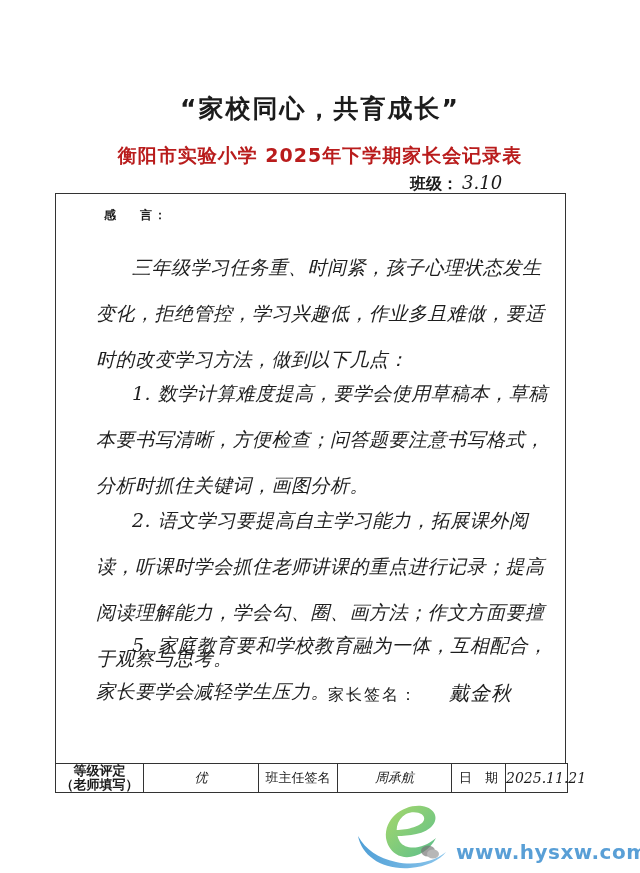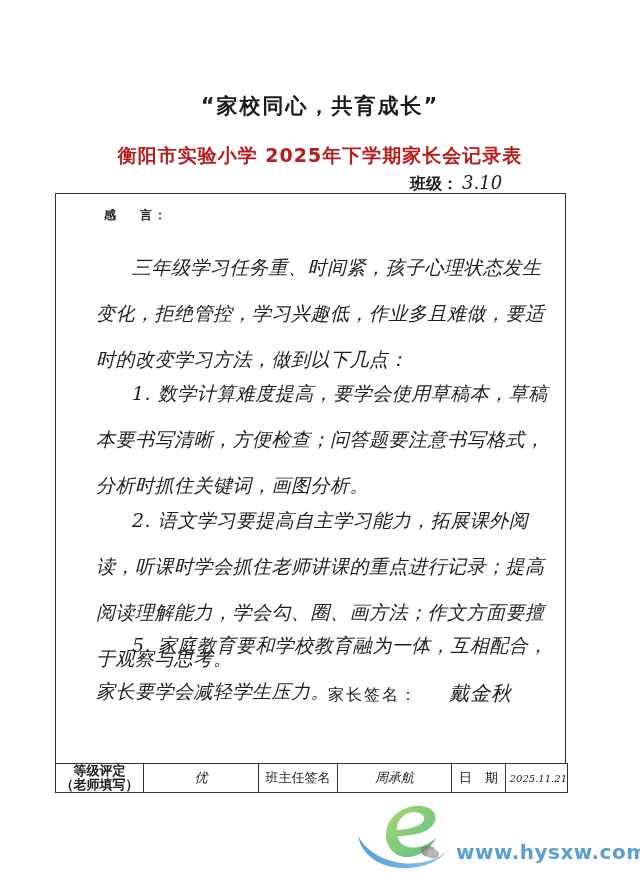--- a/index.html
+++ b/index.html
@@ -2,21 +2,21 @@
 <html><head>
 <meta charset="utf-8">
 <style>
   html, body { margin: 0; padding: 0; }
   body {
     width: 640px; height: 873px; background: #ffffff; position: relative; overflow: hidden;
     font-family: "DejaVu Sans", "Liberation Sans", sans-serif; color: #1a1a1a;
   }
   .slogan {
     position: absolute; top: 92px; left: 0; width: 640px; text-align: center;
-    font-size: 21px; font-weight: bold; letter-spacing: 2px; color: #1b1b1b;
+    font-size: 25px; font-weight: bold; letter-spacing: 2px; color: #1b1b1b;
   }
   .form-title {
     position: absolute; top: 143px; left: 0; width: 640px; text-align: center;
     font-size: 19px; font-weight: bold; letter-spacing: 1px; color: #b91c1c;
   }
   .class-row {
     position: absolute; top: 172px; left: 410px; font-size: 16px; font-weight: bold; color: #1b1b1b;
   }
   .class-row .hand { font-family: "DejaVu Serif", serif; font-weight: normal; font-style: italic; font-size: 18px; margin-left: 4px; }
   .box {
@@ -44,21 +44,21 @@
   table.footer {
     position: absolute; left: 55px; top: 763px; width: 512px; height: 15px;
     border-collapse: collapse; table-layout: fixed;
   }
   table.footer td {
     border: 1.5px solid #333; text-align: center; vertical-align: middle; padding: 0;
     font-size: 13px; color: #1b1b1b;
   }
   td.label-2line { font-size: 12px; line-height: 14px; font-weight: bold; }
   td.hand { font-family: "DejaVu Serif", serif; font-style: italic; font-size: 17px; }
-  td.hand.small { font-size: 10px; text-align: right; }
+  td.hand.small { font-size: 14px; text-align: right; }
   td.lbl { font-size: 14px; }
   .watermark { position: absolute; left: 356px; top: 796px; width: 284px; height: 77px; }
   .wm-logo { position: absolute; left: 0; top: 0; width: 90px; height: 77px; }
   .wm-name {
     position: absolute; left: 101px; top: 4px; font-size: 33px; font-weight: bold; color: #4aa6de;
     letter-spacing: 1px; opacity: 0.85;
   }
   .wm-url {
     position: absolute; left: 100px; top: 44px; font-size: 20px; font-weight: bold; color: #3d8fd0;
     opacity: 0.85; letter-spacing: 0.5px;

